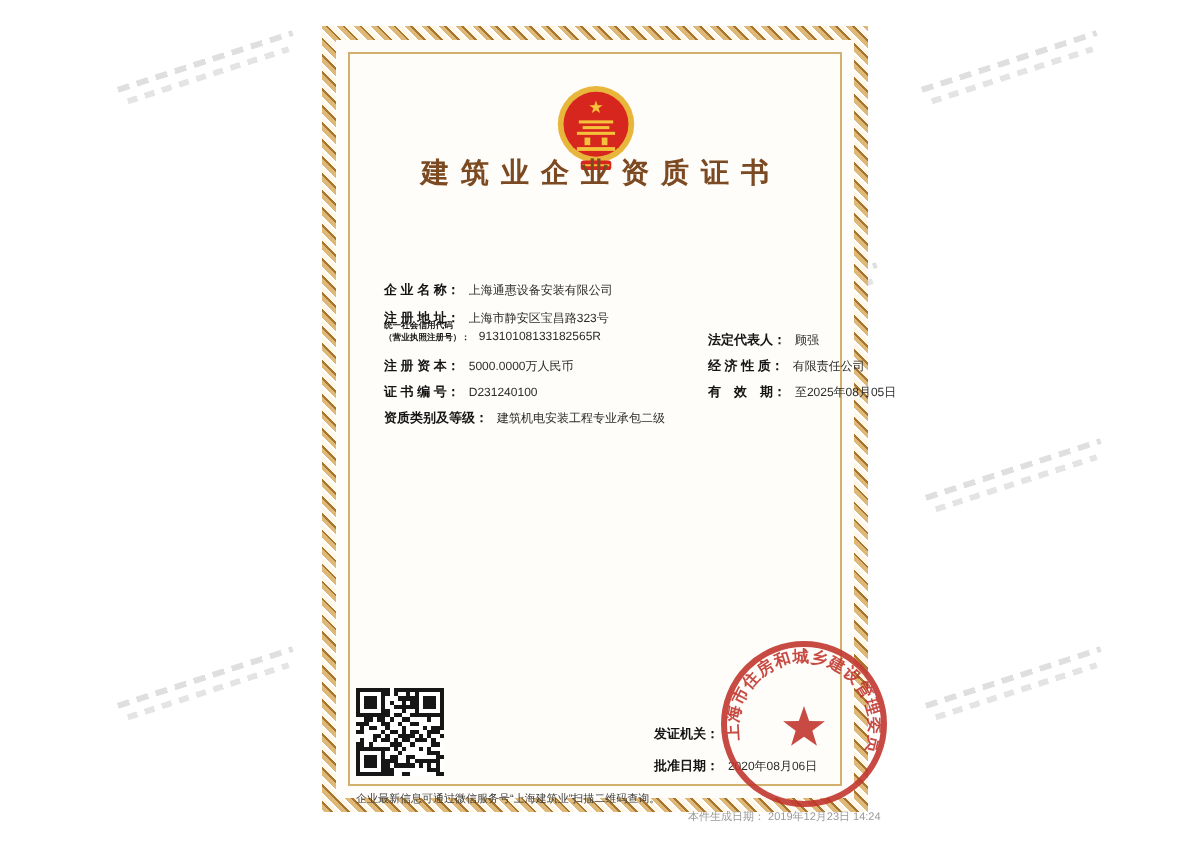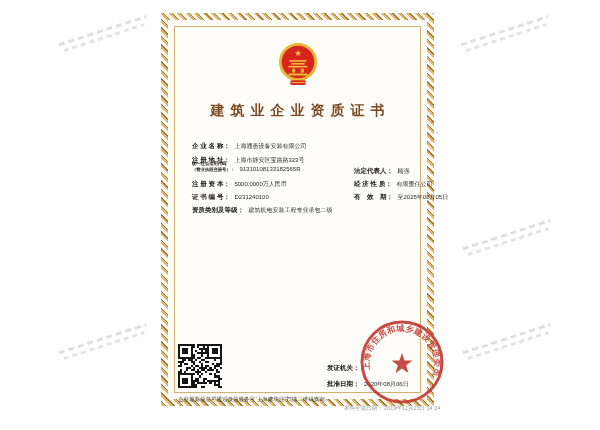--- a/index.html
+++ b/index.html
@@ -25,21 +25,21 @@
     position:absolute;left:161px;top:13px;width:273px;height:393px;
     box-sizing:border-box;background:#fffdf9;
     border:7px solid #c9a35b;
     border-image:repeating-linear-gradient(45deg,#ffffff 0 1px,#ddb877 1px 3px,#a8742e 3px 4px,#fff7e8 4px 6px) 7;
   }
   .cert-inner{position:absolute;inset:6px;border:1px solid #d3b06e;pointer-events:none;}
 
   .emblem{position:absolute;left:50%;top:22px;width:42px;height:44px;transform:translateX(-50%);}
 
   .title{
-    position:absolute;left:0;top:82px;width:100%;text-align:center;
+    position:absolute;left:0;top:58px;width:100%;text-align:center;
     font-size:14px;font-weight:bold;color:#7c4a22;
     letter-spacing:6px;padding-left:6px;box-sizing:border-box;white-space:nowrap;
   }
 
   .row{position:absolute;white-space:nowrap;line-height:1.15;}
   .lbl{font-weight:bold;font-size:6.5px;color:#151515;}
   .val{font-size:6px;color:#2b2b2b;}
   .lbl2{display:inline-block;vertical-align:middle;font-weight:bold;font-size:4.3px;color:#151515;line-height:1.25;}
 
   .qr{position:absolute;left:10px;top:324px;width:44px;height:46px;}

